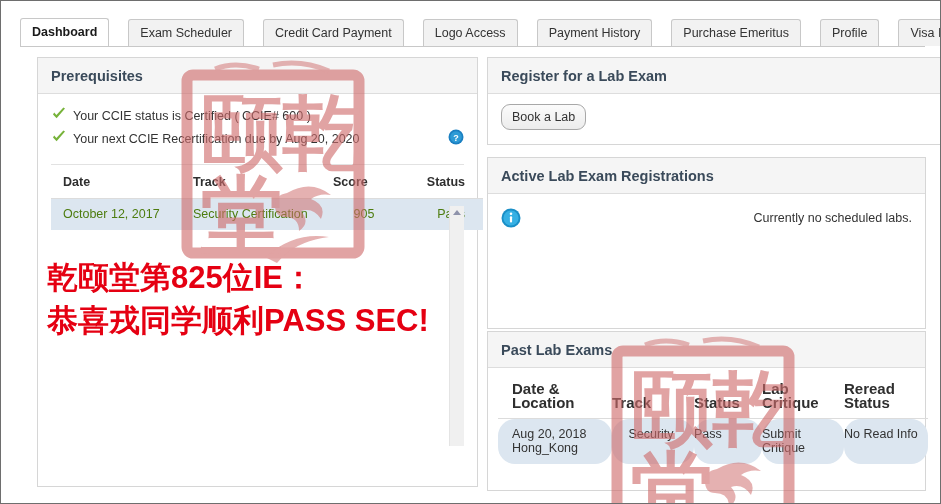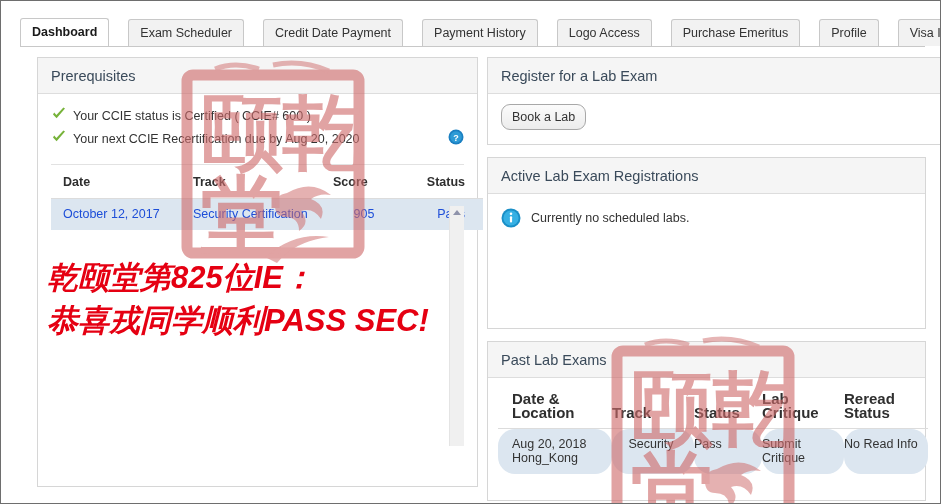--- a/index.html
+++ b/index.html
@@ -67,32 +67,32 @@
     background: #f5f5f5;
     border-bottom: 1px solid #dddddd;
     display: flex;
     align-items: center;
     padding: 0 13px;
     box-sizing: border-box;
   }
   .panel-title {
     font-size: 14.5px;
     color: #3a4a5a;
-    font-weight: normal;
+    font-weight: bold;
   }
   .panel-body {
     padding: 10px 13px;
     box-sizing: border-box;
   }
 
   
   #panel-prereq   { left: 36px;  top: 56px;  width: 441px; height: 430px; }
   #panel-register { left: 486px; top: 56px;  width: 521px; height: 88px; }
   #panel-active   { left: 486px; top: 156px; width: 439px; height: 172px; }
-  #panel-past     { left: 486px; top: 340px; width: 439px; height: 160px; }
+  #panel-past     { left: 486px; top: 330px; width: 439px; height: 160px; }
 
   
   .prereq-row {
     display: flex;
     align-items: center;
     height: 23px;
     position: relative;
   }
   .check-icon { width: 22px; flex: 0 0 22px; }
   .prereq-text { font-size: 12.5px; color: #333333; }
@@ -113,21 +113,21 @@
   table.lt th {
     font-size: 12.5px;
     font-weight: bold;
     color: #2f2f2f;
     text-align: left;
     padding: 10px 0 9px 0;
     border-bottom: 1px solid #dcdcdc;
   }
   table.lt td {
     font-size: 12.5px;
-    color: #1d4ed8;
+    color: #4d7c0f;
     padding: 8px 0 9px 0;
     background: #dce6f0;
   }
   .lt-c1 { width: 130px; padding-left: 12px !important; }
   .lt-c2 { width: 140px; }
   .lt-c3 { width: 62px; text-align: center; }
   .lt-c4 { width: 70px; text-align: right !important; padding-right: 18px !important; }
 
   .lt-scrolltrack {
     position: absolute;
@@ -149,21 +149,21 @@
   .book-btn {
     display: inline-block;
     font-size: 12.5px;
     color: #333333;
     background: linear-gradient(#fbfbfb, #ececec);
     border: 1px solid #a8a8a8;
     border-radius: 9px;
     padding: 5px 10px;
     cursor: pointer;
   }
-  .info-row { display: flex; align-items: center; padding-top: 4px; }
+  .info-row { display: flex; align-items: center; padding-top: 4px; justify-content: space-between; }
   .info-icon { width: 20px; height: 20px; flex: 0 0 20px; margin-right: 10px; }
   .info-text { font-size: 12.5px; color: #333333; }
 
   table.pt { width: 100%; border-collapse: collapse; table-layout: fixed; }
   table.pt th {
     font-size: 15px;
     font-weight: bold;
     color: #2f2f2f;
     text-align: left;
     vertical-align: bottom;
@@ -192,39 +192,38 @@
     position: absolute;
     left: 46px; top: 255px;
     font-size: 31px;
     font-weight: bold;
     color: #e50012;
     line-height: 43px;
     letter-spacing: 0px;
     white-space: nowrap;
     z-index: 40;
     pointer-events: none;
-    font-style: italic;
   }
 
   
   .seal { position: absolute; z-index: 30; pointer-events: none; opacity: 0.62; }
   #seal-left  { left: 168px; top: 42px;  width: 208px; height: 232px; }
   #seal-right { left: 598px; top: 318px; width: 208px; height: 232px; }
 </style>
 </head>
 <body>
 
 <div id="root">
 
   <div class="tabstrip">
     <div class="tab active">Dashboard</div>
     <div class="tab">Exam Scheduler</div>
-    <div class="tab">Credit Date Payment</div>
+    <div class="tab">Credit Card Payment</div>
+    <div class="tab">Logo Access</div>
     <div class="tab">Payment History</div>
-    <div class="tab">Logo Access</div>
     <div class="tab">Purchase Emeritus</div>
     <div class="tab">Profile</div>
     <div class="tab">Visa Invite</div>
   </div>
 
   <div class="panel" id="panel-prereq">
     <div class="panel-head">
       <span class="panel-title">Prerequisites</span>
     </div>
     <div class="panel-body">

